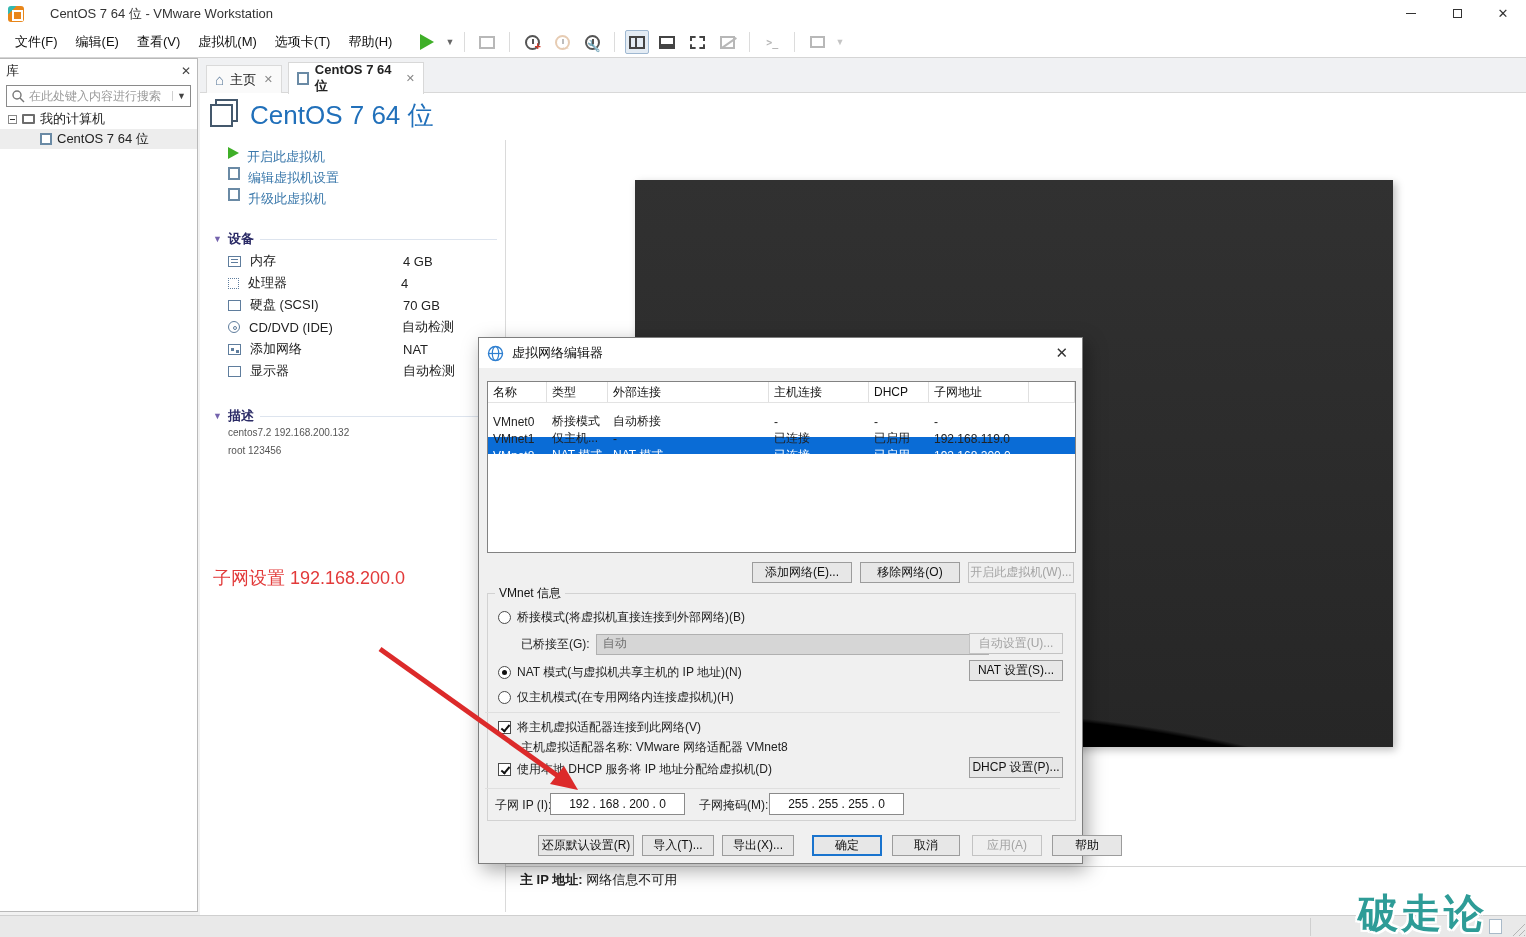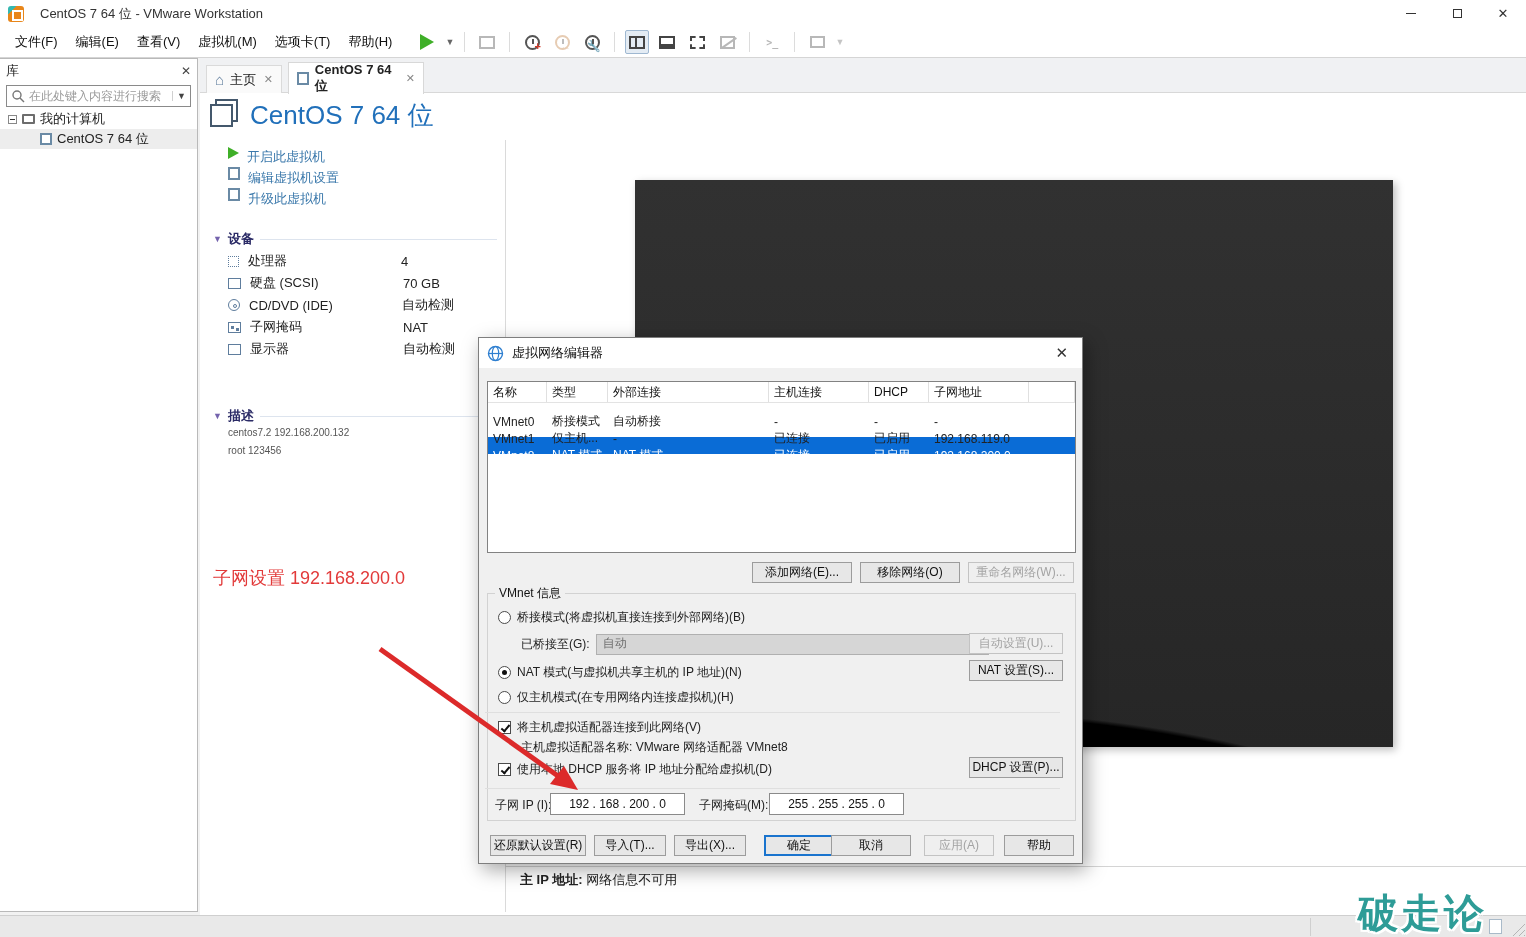--- a/index.html
+++ b/index.html
@@ -5,21 +5,21 @@
   * { margin:0; padding:0; box-sizing:border-box; font-family:"Liberation Sans","DejaVu Sans",sans-serif; }
   html,body { width:1526px; height:937px; overflow:hidden; background:#fff; }
   #app { position:relative; width:1526px; height:937px; background:#f2f2f2; font-size:13px; color:#222; }
   .abs { position:absolute; }
 
   
   .titlebar { left:0; top:0; width:1526px; height:27px; background:#fff; display:flex; align-items:center; }
   .vmw-logo { width:16px; height:16px; margin-left:8px; border-radius:3px;
               background:linear-gradient(135deg,#35b8b0 0 28%,#e8861a 28% 100%); position:relative; }
   .vmw-logo::after { content:""; position:absolute; left:4px; top:4px; width:7px; height:7px; border:2px solid #fff; }
-  .title-text { margin-left:16px; font-size:13px; color:#333; }
+  .title-text { margin-left:26px; font-size:13px; color:#333; }
   .wctl { display:flex; margin-left:auto; }
   .wctl > div { width:46px; height:27px; display:flex; align-items:center; justify-content:center; }
   .ic-min { width:10px; height:1px; background:#333; }
   .ic-max { width:9px; height:9px; border:1px solid #333; }
   .ic-x   { font-size:13px; color:#333; line-height:1; }
 
   
   .menubar { left:0; top:27px; width:1526px; height:31px; background:#fff; border-bottom:1px solid #d5d5d5;
              display:flex; align-items:center; }
   .menu-item { padding:0 9px; font-size:13px; color:#111; }
@@ -130,21 +130,21 @@
   .cb { width:13px; height:13px; border:1px solid #4a4a4a; background:#fff; position:relative; }
   .cb.checked::after { content:""; position:absolute; left:2px; top:3px; width:7px; height:3px;
                        border-left:2px solid #111; border-bottom:2px solid #111; transform:rotate(-50deg); }
   .frow { position:absolute; display:flex; align-items:center; gap:6px; }
   .combo { background:#d6d6d6; border:1px solid #b0b0b0; color:#6e6e6e; display:flex; padding:0 6px; height:21px; }
   .combo .sb-caret { margin-left:auto; border-left:none; color:#8a8a8a; }
   .sepline { position:absolute; left:6px; width:575px; height:1px; background:#dfdfdf; }
   .ipfield { position:absolute; height:22px; background:#fff; border:1px solid #8a8a8a; font-size:12px; color:#111;
              text-align:center; outline:none; }
 
-  .dlg-footer .btn { top:497px; }
+  .dlg-footer .btn { top:497px;margin-left:48px; }
 
   
   .arrow-svg { left:0; top:0; width:1526px; height:937px; pointer-events:none; z-index:50; }
   .watermark { left:1358px; top:886px; z-index:60; font-size:40px; font-weight:bold; letter-spacing:3px; color:#2e9c97;
                text-shadow:-2px -2px 0 #fff,2px -2px 0 #fff,-2px 2px 0 #fff,2px 2px 0 #fff,0 -2px 0 #fff,0 2px 0 #fff,-2px 0 0 #fff,2px 0 0 #fff; }
 </style>
 </head>
 <body>
 
 <div id="app">
@@ -290,37 +290,42 @@
   </div>
 
   
   <div class="abs sec-h" style="left:213px;top:230px;width:284px">
     <span class="tri">▼</span>
     <span>设备</span>
     <span class="hline"></span>
   </div>
   <div class="abs" style="left:228px;top:250px;width:270px">
     <div class="dev-row">
+      <div class="dev-ic ram"></div>
+      <span class="dev-name">内存</span>
+      <span class="dev-val">4 GB</span>
+    </div>
+    <div class="dev-row">
       <div class="dev-ic cpu"></div>
       <span class="dev-name">处理器</span>
       <span class="dev-val">4</span>
     </div>
     <div class="dev-row">
       <div class="dev-ic"></div>
       <span class="dev-name">硬盘 (SCSI)</span>
       <span class="dev-val">70 GB</span>
     </div>
     <div class="dev-row">
       <div class="dev-ic cd"></div>
       <span class="dev-name">CD/DVD (IDE)</span>
       <span class="dev-val">自动检测</span>
     </div>
     <div class="dev-row">
       <div class="dev-ic net"></div>
-      <span class="dev-name">子网掩码</span>
+      <span class="dev-name">添加网络</span>
       <span class="dev-val">NAT</span>
     </div>
     <div class="dev-row">
       <div class="dev-ic"></div>
       <span class="dev-name">显示器</span>
       <span class="dev-val">自动检测</span>
     </div>
   </div>
 
   
@@ -391,21 +396,21 @@
         <div class="c1">NAT 模式</div>
         <div class="c2">NAT 模式</div>
         <div class="c3">已连接</div>
         <div class="c4">已启用</div>
         <div class="c5">192.168.200.0</div>
       </div>
     </div>
 
     <button class="btn" style="left:273px;top:224px;width:100px">添加网络(E)...</button>
     <button class="btn" style="left:381px;top:224px;width:100px">移除网络(O)</button>
-    <button class="btn dis" style="left:489px;top:224px;width:106px">重命名网络(W)...</button>
+    <button class="btn dis" style="left:489px;top:224px;width:106px">开启此虚拟机(W)...</button>
 
     <div class="groupbox"></div>
     <div class="gb-label">VMnet 信息</div>
 
     <div class="frow" style="left:19px;top:271px">
       <div class="rd"></div>
       <span>桥接模式(将虚拟机直接连接到外部网络)(B)</span>
     </div>
     <div class="frow" style="left:42px;top:296px">
       <span>已桥接至(G):</span>
@@ -445,21 +450,21 @@
     <div class="frow" style="left:16px;top:459px">子网 IP (I):</div>
     <input class="ipfield" style="left: 71px; top: 455px; width: 135px;" value="192 . 168 . 200 . 0">
     <div class="frow" style="left:220px;top:459px">子网掩码(M):</div>
     <input class="ipfield" style="left: 290px; top: 455px; width: 135px;" value="255 . 255 . 255 . 0">
 
     <div class="dlg-footer">
       <button class="btn" style="left:11px;width:96px">还原默认设置(R)</button>
       <button class="btn" style="left:115px;width:72px">导入(T)...</button>
       <button class="btn" style="left:195px;width:72px">导出(X)...</button>
       <button class="btn def" style="left:285px;width:70px">确定</button>
-      <button class="btn" style="left:352px;width:80px">取消</button>
+      <button class="btn" style="left:365px;width:68px">取消</button>
       <button class="btn dis" style="left:445px;width:70px">应用(A)</button>
       <button class="btn" style="left:525px;width:70px">帮助</button>
     </div>
   </div>
 
   
   <svg class="abs arrow-svg">
     <line x1="380" y1="649" x2="558" y2="776" stroke="#dc2a2a" stroke-width="5"></line>
     <polygon points="578,790 550,784 564,766" fill="#dc2a2a"></polygon>
   </svg>

